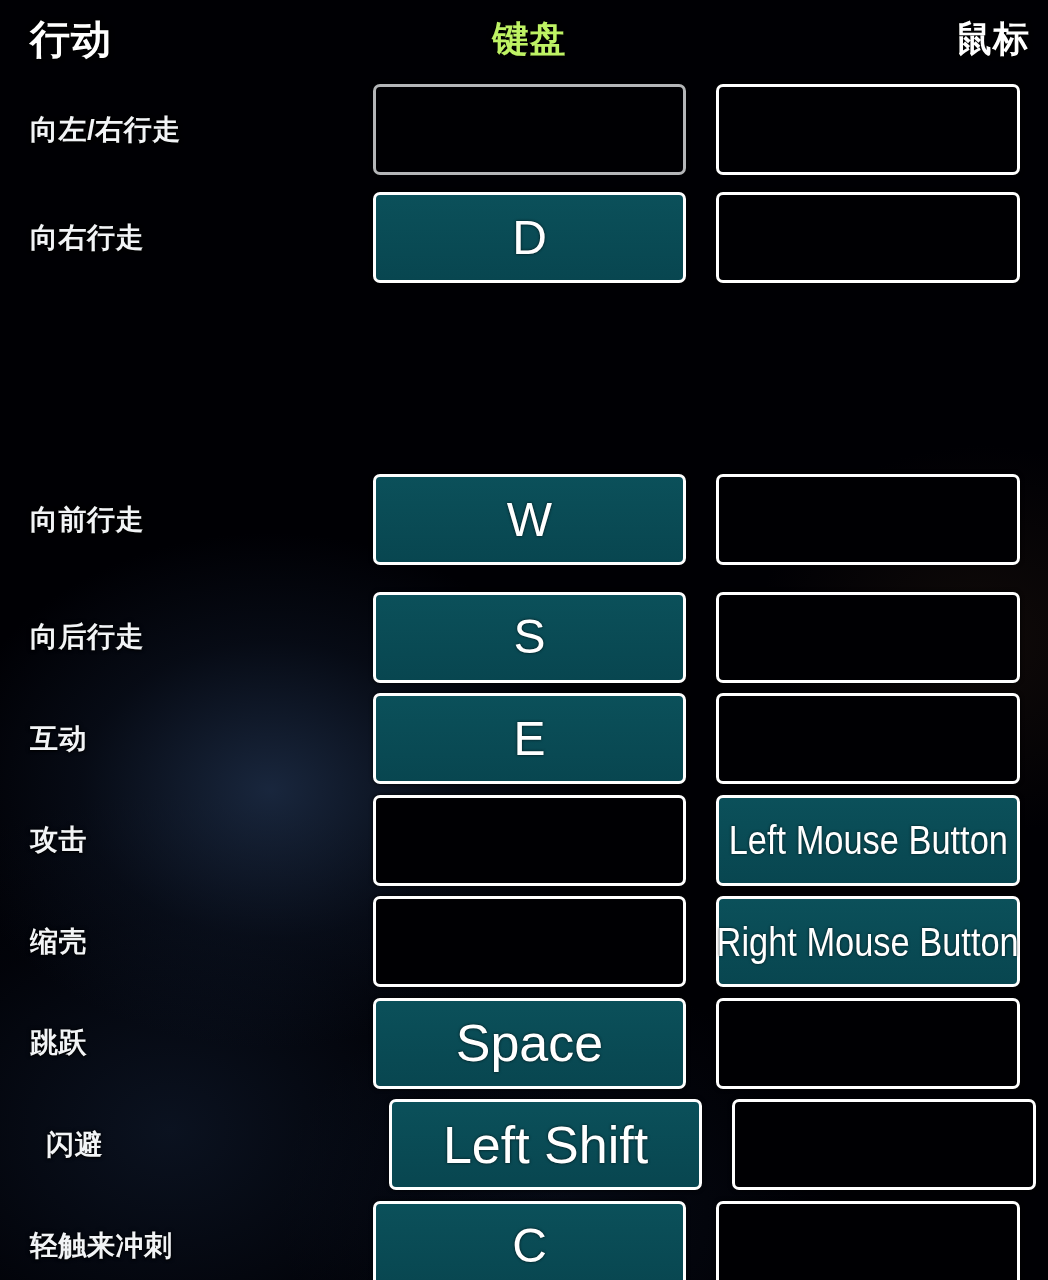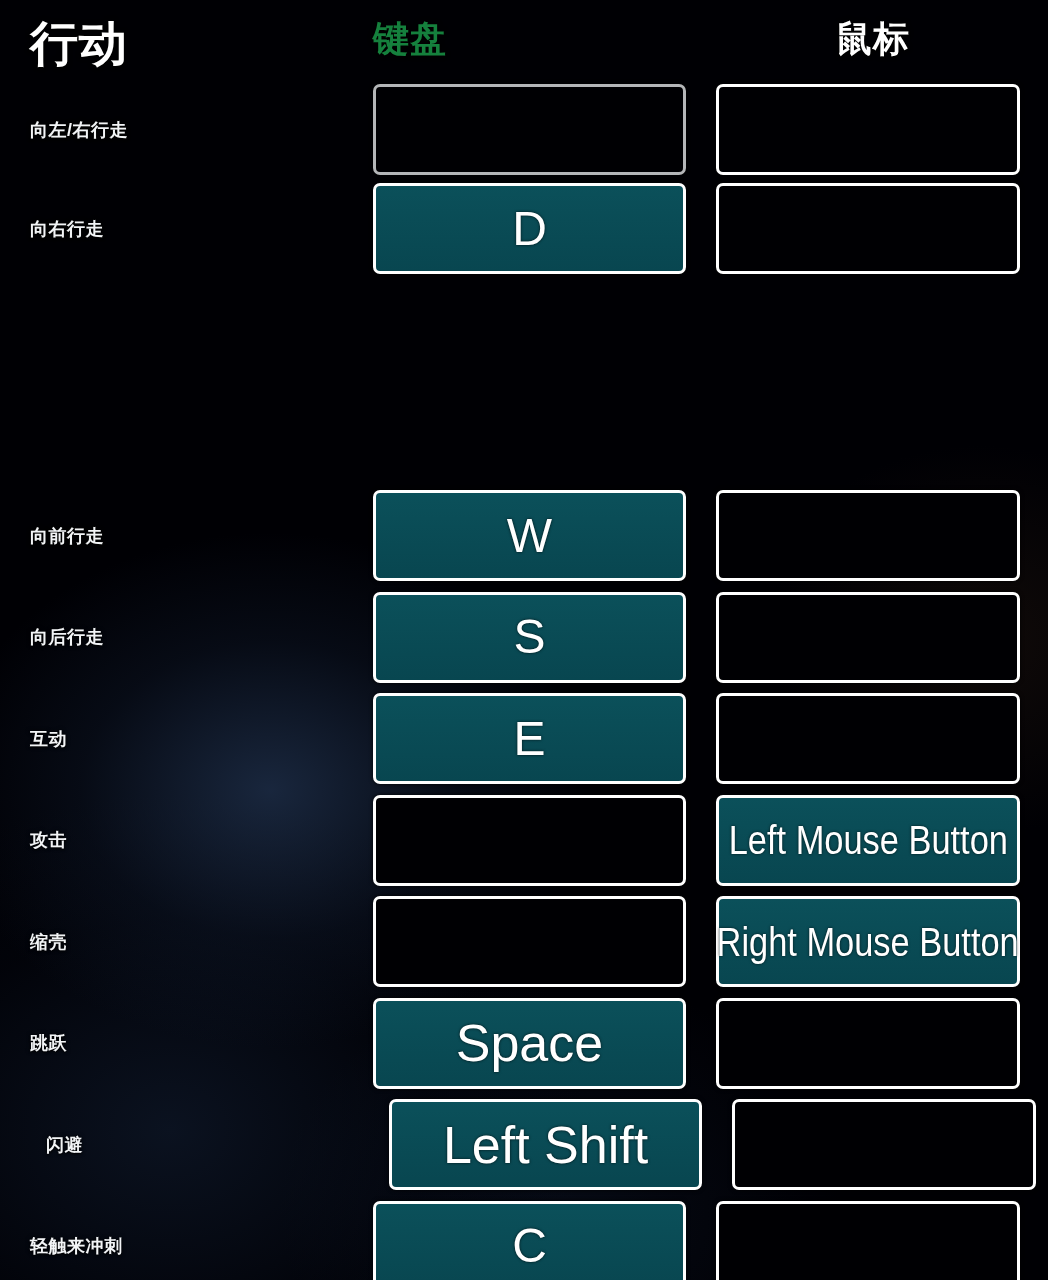--- a/index.html
+++ b/index.html
@@ -29,49 +29,49 @@
     z-index:0;
   }
 
   #page { position:absolute; inset:0; z-index:1; }
 
   
   .header { position:absolute; top:0; left:0; width:1048px; height:72px; }
 
   .hdr-action {
     position:absolute; left:30px; top:12px;
-    font-size:48px; font-weight:bold; color:#ffffff;
+    font-size:40px; font-weight:bold; color:#ffffff;
     letter-spacing:1px;
     text-shadow:0 0 5px rgba(0,0,0,0.95), 0 1px 2px rgba(0,0,0,0.9);
   }
   .hdr-key {
     position:absolute; left:373px; top:15px; width:313px;
-    text-align:left;
-    font-size:36px; font-weight:bold; color:#15803d;
+    text-align:center;
+    font-size:36px; font-weight:bold; color:#bef264;
     letter-spacing:1px;
     text-shadow:0 0 5px rgba(0,0,0,0.95), 0 1px 2px rgba(0,0,0,0.9);
     font-family:Liberation Mono, monospace;
   }
   .hdr-mouse {
     position:absolute; left:716px; top:15px; width:314px;
-    text-align:center;
+    text-align:right;
     font-size:36px; font-weight:bold; color:#ffffff;
     letter-spacing:1px;
     text-shadow:0 0 5px rgba(0,0,0,0.95), 0 1px 2px rgba(0,0,0,0.9);
   }
 
   
   .rows { position:absolute; top:0; left:0; width:1048px; height:1280px; }
 
   .row { position:absolute; left:0; width:1048px; height:91px; }
 
   .row-label {
     position:absolute; left:30px; top:0; height:91px;
     display:flex; align-items:center;
-    font-size:18px; font-weight:bold; color:#f2f4f6;
+    font-size:28px; font-weight:bold; color:#f2f4f6;
     letter-spacing:0.5px; white-space:nowrap;
     text-shadow:0 0 4px rgba(0,0,0,0.95), 0 1px 2px rgba(0,0,0,0.85);
   }
 
   .bind-box {
     position:absolute; top:0; height:91px;
     border-radius:7px;
     display:flex; align-items:center; justify-content:center;
     background:#000003;
     border:3px solid #ffffff;
@@ -118,30 +118,30 @@
   <div class="rows" id="rows-container">
       <div class="row" style="top: 84px;">
         <div class="row-label">向左/右行走</div>
         <div class="bind-box kb dim">
           <span class="bind-text glyph-1"></span>
         </div>
         <div class="bind-box ms">
           <span class="bind-text glyph-1"></span>
         </div>
       </div>
-      <div class="row" style="top: 183px; padding-left: 16px;">
+      <div class="row" style="top: 192px; padding-left: 16px;">
         <div class="row-label">向右行走</div>
         <div class="bind-box kb filled">
           <span class="bind-text glyph-1">D</span>
         </div>
         <div class="bind-box ms">
           <span class="bind-text glyph-1"></span>
         </div>
       </div>
-      <div class="row" style="top: 490px; padding-left: 21px;">
+      <div class="row" style="top: 474px; padding-left: 21px;">
         <div class="row-label">向前行走</div>
         <div class="bind-box kb filled">
           <span class="bind-text glyph-1">W</span>
         </div>
         <div class="bind-box ms">
           <span class="bind-text glyph-1"></span>
         </div>
       </div>
       <div class="row" style="top: 591.5px;">
         <div class="row-label">向后行走</div>

